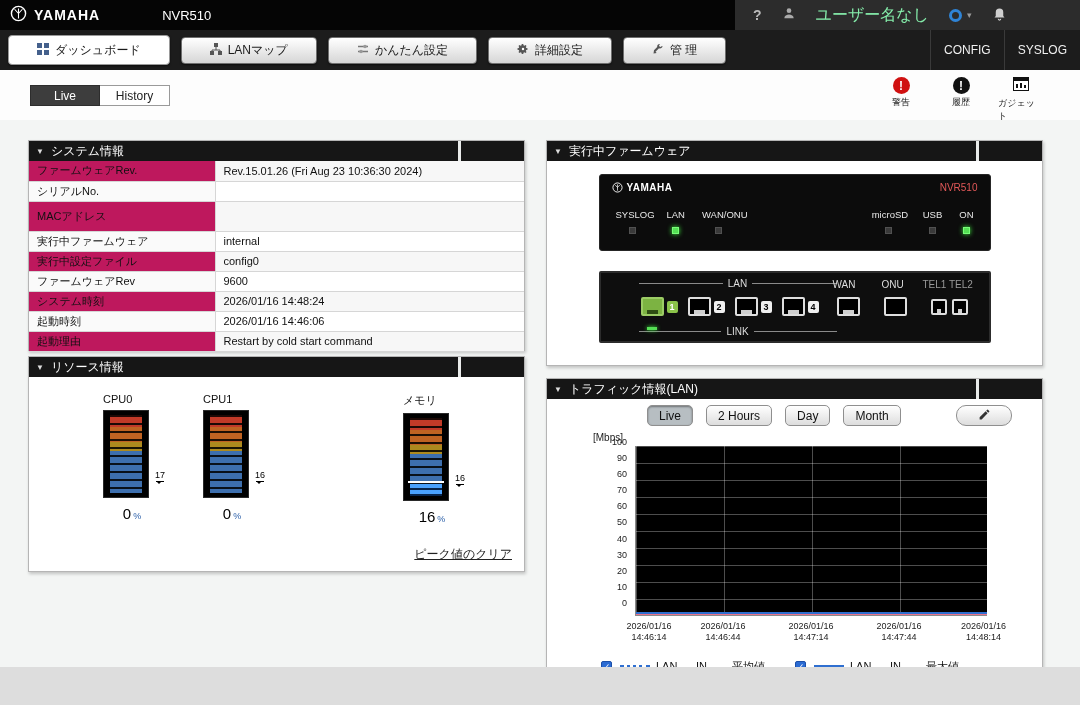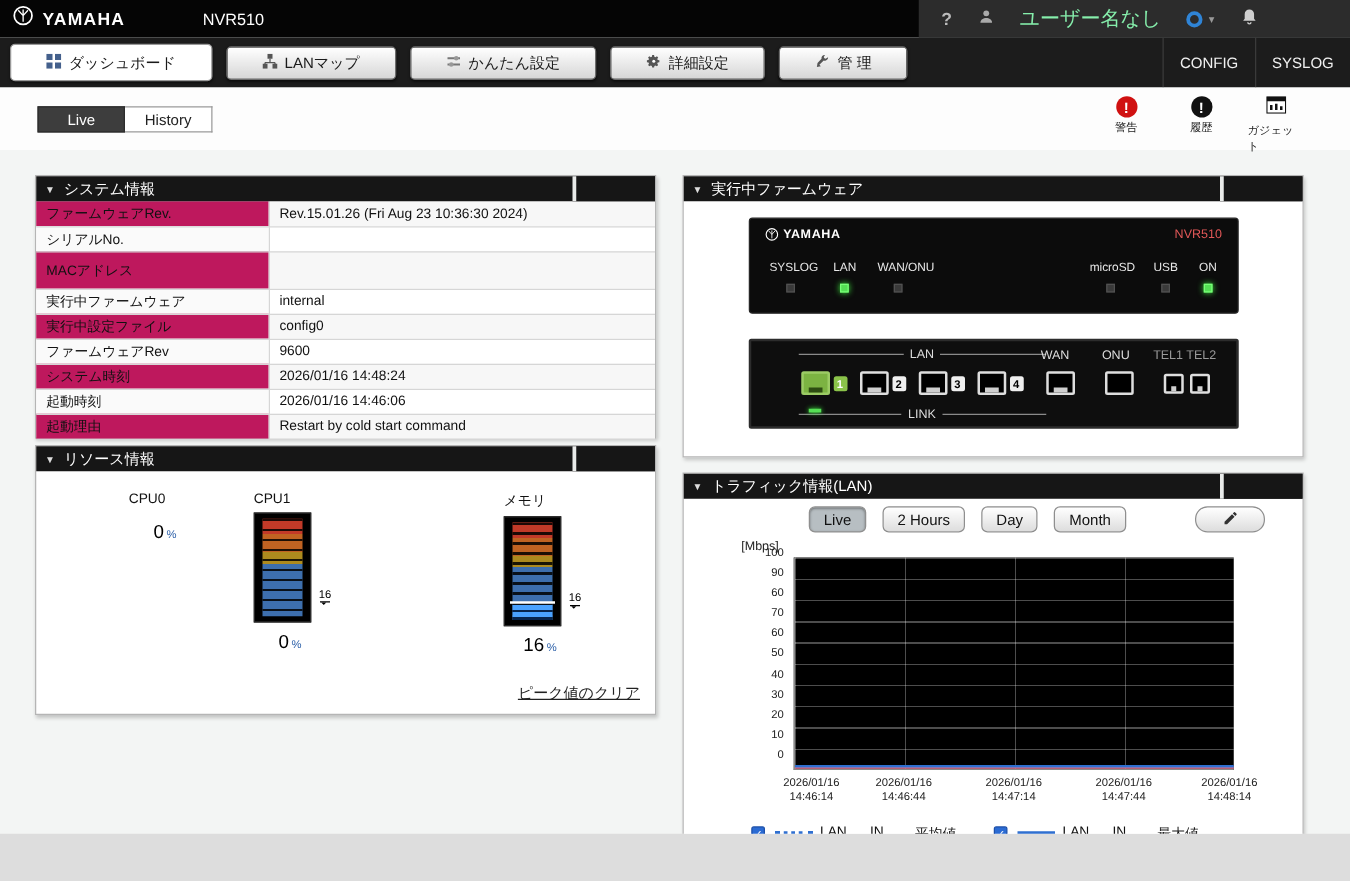--- a/index.html
+++ b/index.html
@@ -306,20 +306,24 @@
 
     <section class="panel" style="left:28px; top:236px; width:497px; height:216px;">
       <div class="ph">
         <span class="tri">▼</span>
         <span>リソース情報</span>
         <span class="ph-handle"></span>
       </div>
       <div class="gauges">
         <div class="gauge">
           <span class="g-label">CPU0</span>
+          <div class="g-meter">
+            <div class="g-bars"></div>
+            <span class="g-peak"><span>17</span><span class="mark"></span></span>
+          </div>
           <div class="g-value"><span>0</span><span class="g-unit">%</span></div>
         </div>
         <div class="gauge">
           <span class="g-label">CPU1</span>
           <div class="g-meter">
             <div class="g-bars"></div>
             <span class="g-peak"><span>16</span><span class="mark"></span></span>
           </div>
           <div class="g-value"><span>0</span><span class="g-unit">%</span></div>
         </div>

